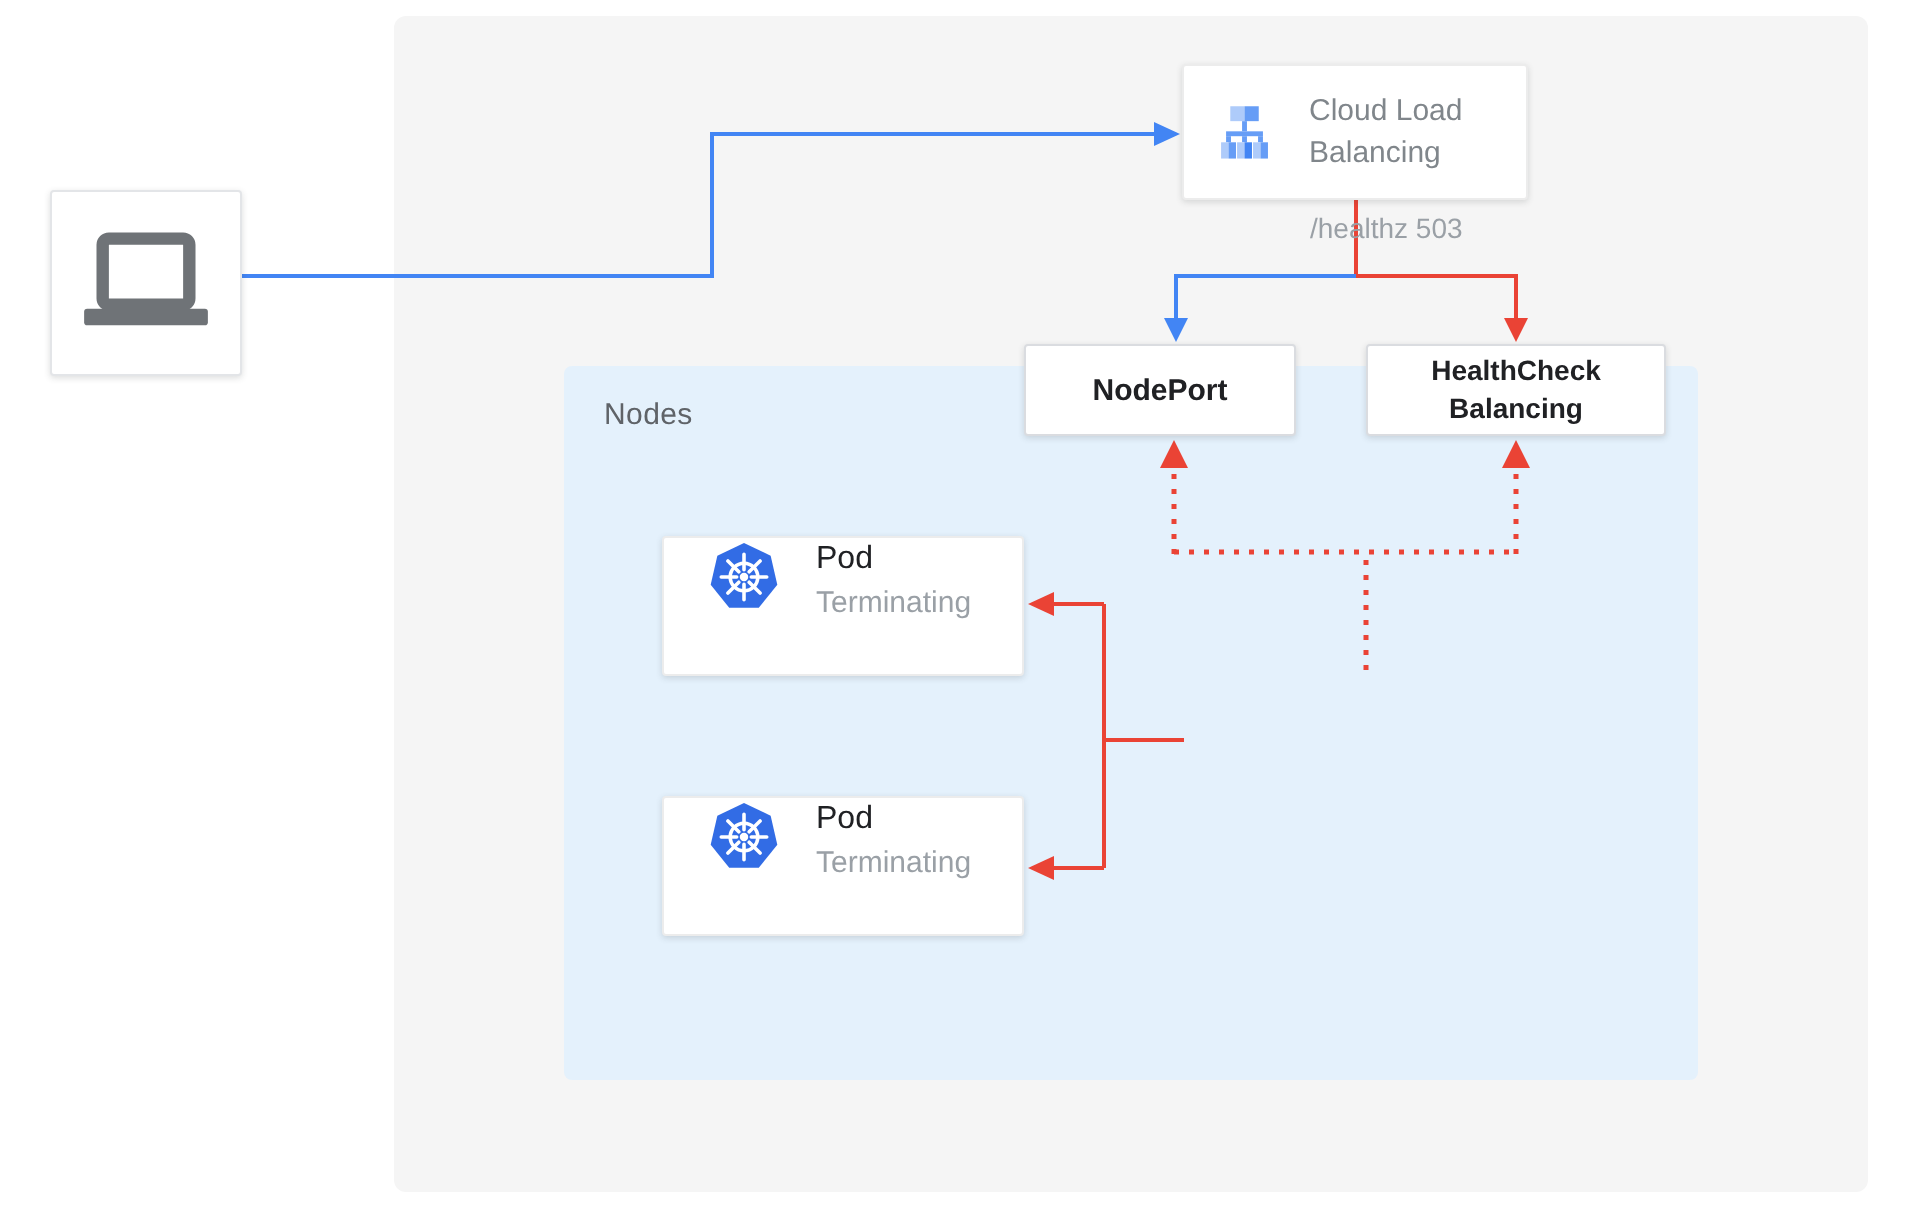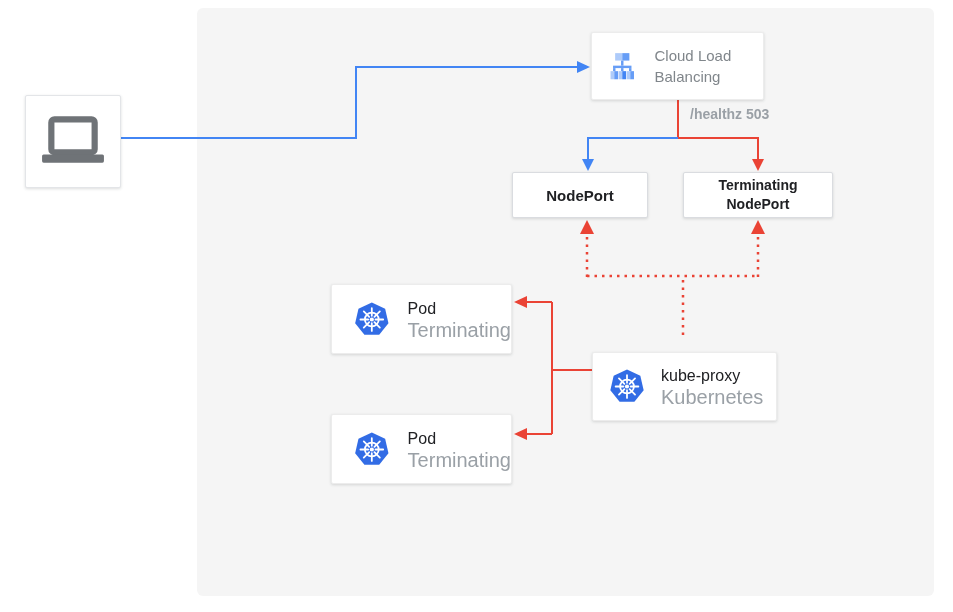--- a/index.html
+++ b/index.html
@@ -38,52 +38,55 @@
   .laptop-card{
     left:25px; top:95px; width:96px; height:93px; border-radius:2px;
     border-color:#e3e5e8; display:flex; align-items:center; justify-content:center;
   }
   .clb-card{
     left:591px; top:32px; width:173px; height:68px; border-radius:2px;
     border-color:#ececec; display:flex; align-items:center; gap:16px; padding-left:14px;
   }
   .clb-label{font-size:15px; line-height:21px; color:var(--text-gray,#80868b);}
   .healthz{
-    position:absolute; left:690px; top:106px; width:120px;
-    font-size:14px; font-weight:bold; color:var(--text-muted,#9aa0a6);
+    position:absolute; left:655px; top:106px; width:120px;
+    font-size:14px; font-weight:normal; color:var(--text-muted,#9aa0a6);
   }
   .port-card{
     display:flex; align-items:center; justify-content:center; text-align:center;
     font-weight:bold; color:var(--text-dark,#202124); border-radius:2px;
   }
   .nodeport{left:512px; top:172px; width:136px; height:46px; font-size:15px;}
   .hc-nodeport{left:683px; top:172px; width:150px; height:46px; font-size:14px; line-height:19px; padding:0 4px;}
   .entity-card{
     border-radius:2px; border-color:#ececec;
-    display:flex; align-items:center; gap:16px; padding-left:20px;margin-top:16px;
+    display:flex; align-items:flex-start; gap:16px; padding-left:20px;
   }
   .pod1{left:331px; top:268px; width:181px; height:70px;}
   .pod2{left:331px; top:398px; width:181px; height:70px;}
   .kproxy{left:592px; top:336px; width:185px; height:69px; padding-left:14px; gap:14px;}
   .entity-title{font-size:16px; color:var(--text-dark,#202124); line-height:22px;}
-  .entity-sub{font-size:20px; color:var(--text-muted,#9aa0a6); line-height:21px;}
+  .entity-sub{font-size:15px; color:var(--text-muted,#9aa0a6); line-height:21px;}
   .k8s-hept{fill:var(--k8s-blue,#326ce5);}
   .k8s-wheel{stroke:#fff; stroke-width:2.2; fill:none; stroke-linecap:round;}
   .k8s-hub{fill:#fff;}
   .lb-a{fill:var(--lb-light,#aecbfa);} .lb-b{fill:var(--lb-mid,#669df6);} .lb-c{fill:var(--lb-dark,#4285f4);}
   .lap-stroke{stroke:var(--icon-gray,#6f7377); fill:none; stroke-width:6;}
   .lap-fill{fill:var(--icon-gray,#6f7377);}
 </style>
 </head>
 <body>
 
 <div class="canvas">
 
   <div class="panel"></div>
 
+  <div class="nodes-group">
+    <div class="nodes-label">Nodes</div>
+  </div>
 
   <svg class="wires" width="953" height="612" viewBox="0 0 953 612">
 
     <g>
       <path class="wire-blue" d="M121,138 L356,138 L356,67 L577,67"></path>
       <polygon class="head-blue" points="590,67 577,61 577,73"></polygon>
     </g>
 
     <g>
       <path class="wire-red" d="M678,100 L678,139"></path>
@@ -141,21 +144,21 @@
       <rect class="lb-a" x="30.3" y="31.6" width="5.5" height="12"></rect>
       <rect class="lb-b" x="35.8" y="31.6" width="5.5" height="12"></rect>
     </svg>
     <div class="clb-label">Cloud Load Balancing</div>
   </div>
 
   <div class="healthz">/healthz 503</div>
 
   <div class="card port-card nodeport">NodePort</div>
 
-  <div class="card port-card hc-nodeport">Terminating NodePort</div>
+  <div class="card port-card hc-nodeport">HealthCheck Balancing</div>
 
   <div class="card entity-card pod1">
     <svg width="40" height="39" viewBox="0 0 48 48">
       <polygon class="k8s-hept" points="24,3 40.4,10.9 44.5,28.7 33.1,42.9 14.9,42.9 3.5,28.7 7.6,10.9"></polygon>
       <circle class="k8s-wheel" cx="24" cy="24" r="8.5"></circle>
       <path class="k8s-wheel" d="M28.5,24 L38,24 M27.2,27.2 L33.9,33.9 M24,28.5 L24,38 M20.8,27.2 L14.1,33.9 M19.5,24 L10,24 M20.8,20.8 L14.1,14.1 M24,19.5 L24,10 M27.2,20.8 L33.9,14.1"></path>
       <circle class="k8s-hub" cx="24" cy="24" r="2.6"></circle>
     </svg>
     <div>
       <div class="entity-title">Pod</div>
@@ -169,26 +172,14 @@
       <circle class="k8s-wheel" cx="24" cy="24" r="8.5"></circle>
       <path class="k8s-wheel" d="M28.5,24 L38,24 M27.2,27.2 L33.9,33.9 M24,28.5 L24,38 M20.8,27.2 L14.1,33.9 M19.5,24 L10,24 M20.8,20.8 L14.1,14.1 M24,19.5 L24,10 M27.2,20.8 L33.9,14.1"></path>
       <circle class="k8s-hub" cx="24" cy="24" r="2.6"></circle>
     </svg>
     <div>
       <div class="entity-title">Pod</div>
       <div class="entity-sub">Terminating</div>
     </div>
   </div>
 
-  <div class="card entity-card kproxy">
-    <svg width="40" height="39" viewBox="0 0 48 48">
-      <polygon class="k8s-hept" points="24,3 40.4,10.9 44.5,28.7 33.1,42.9 14.9,42.9 3.5,28.7 7.6,10.9"></polygon>
-      <circle class="k8s-wheel" cx="24" cy="24" r="8.5"></circle>
-      <path class="k8s-wheel" d="M28.5,24 L38,24 M27.2,27.2 L33.9,33.9 M24,28.5 L24,38 M20.8,27.2 L14.1,33.9 M19.5,24 L10,24 M20.8,20.8 L14.1,14.1 M24,19.5 L24,10 M27.2,20.8 L33.9,14.1"></path>
-      <circle class="k8s-hub" cx="24" cy="24" r="2.6"></circle>
-    </svg>
-    <div>
-      <div class="entity-title">kube-proxy</div>
-      <div class="entity-sub">Kubernetes</div>
-    </div>
-  </div>
 
 </div>
 
 </body></html>

